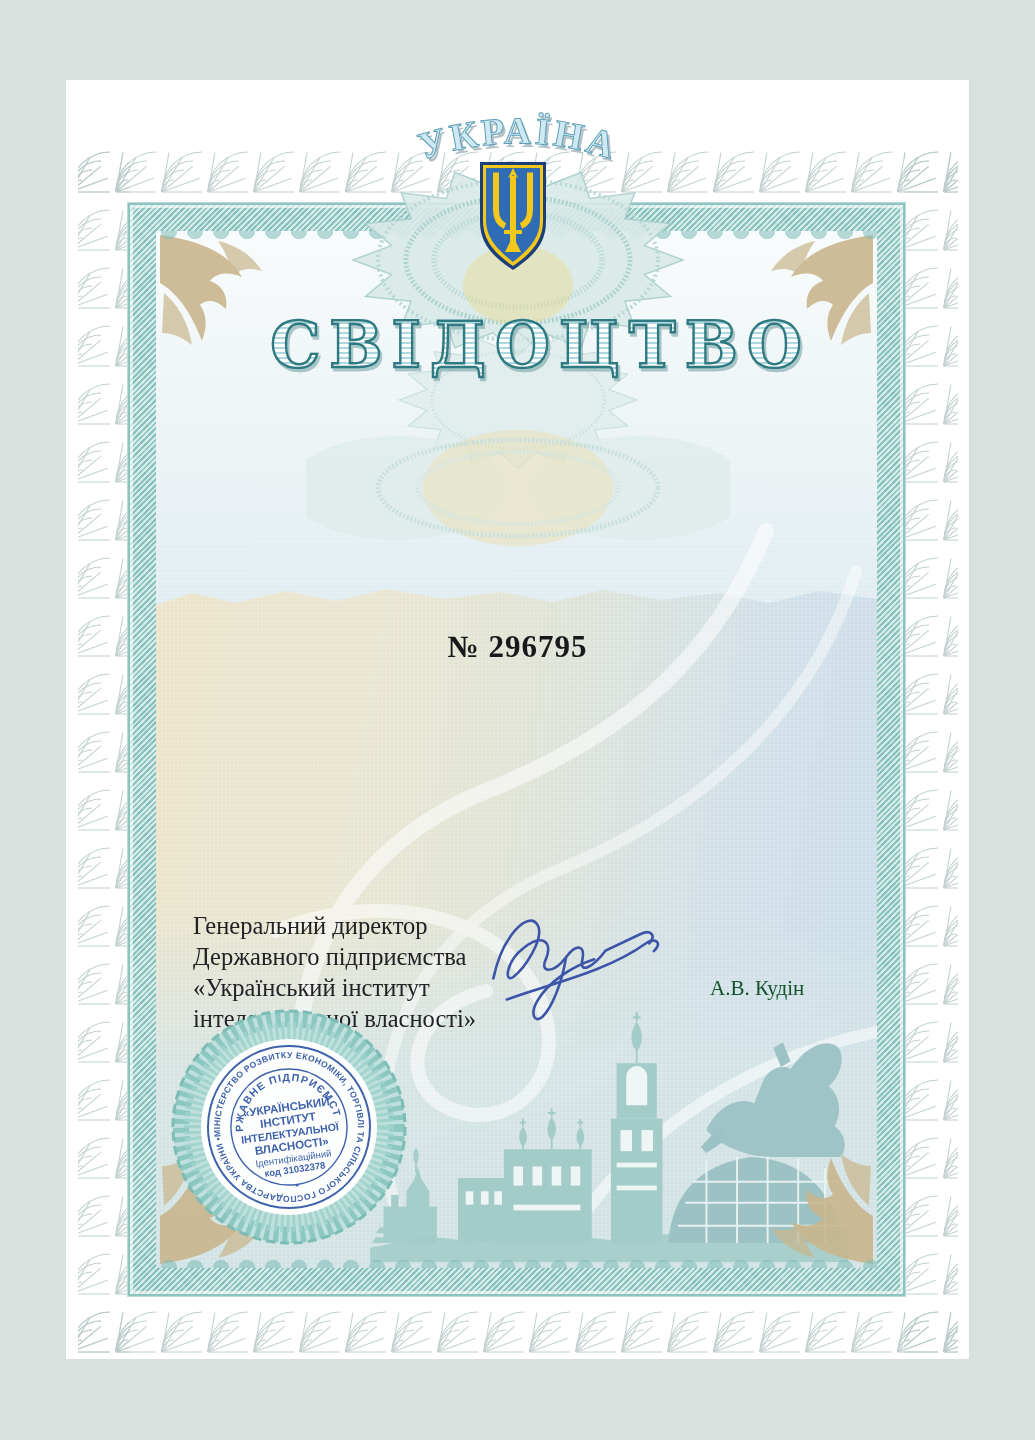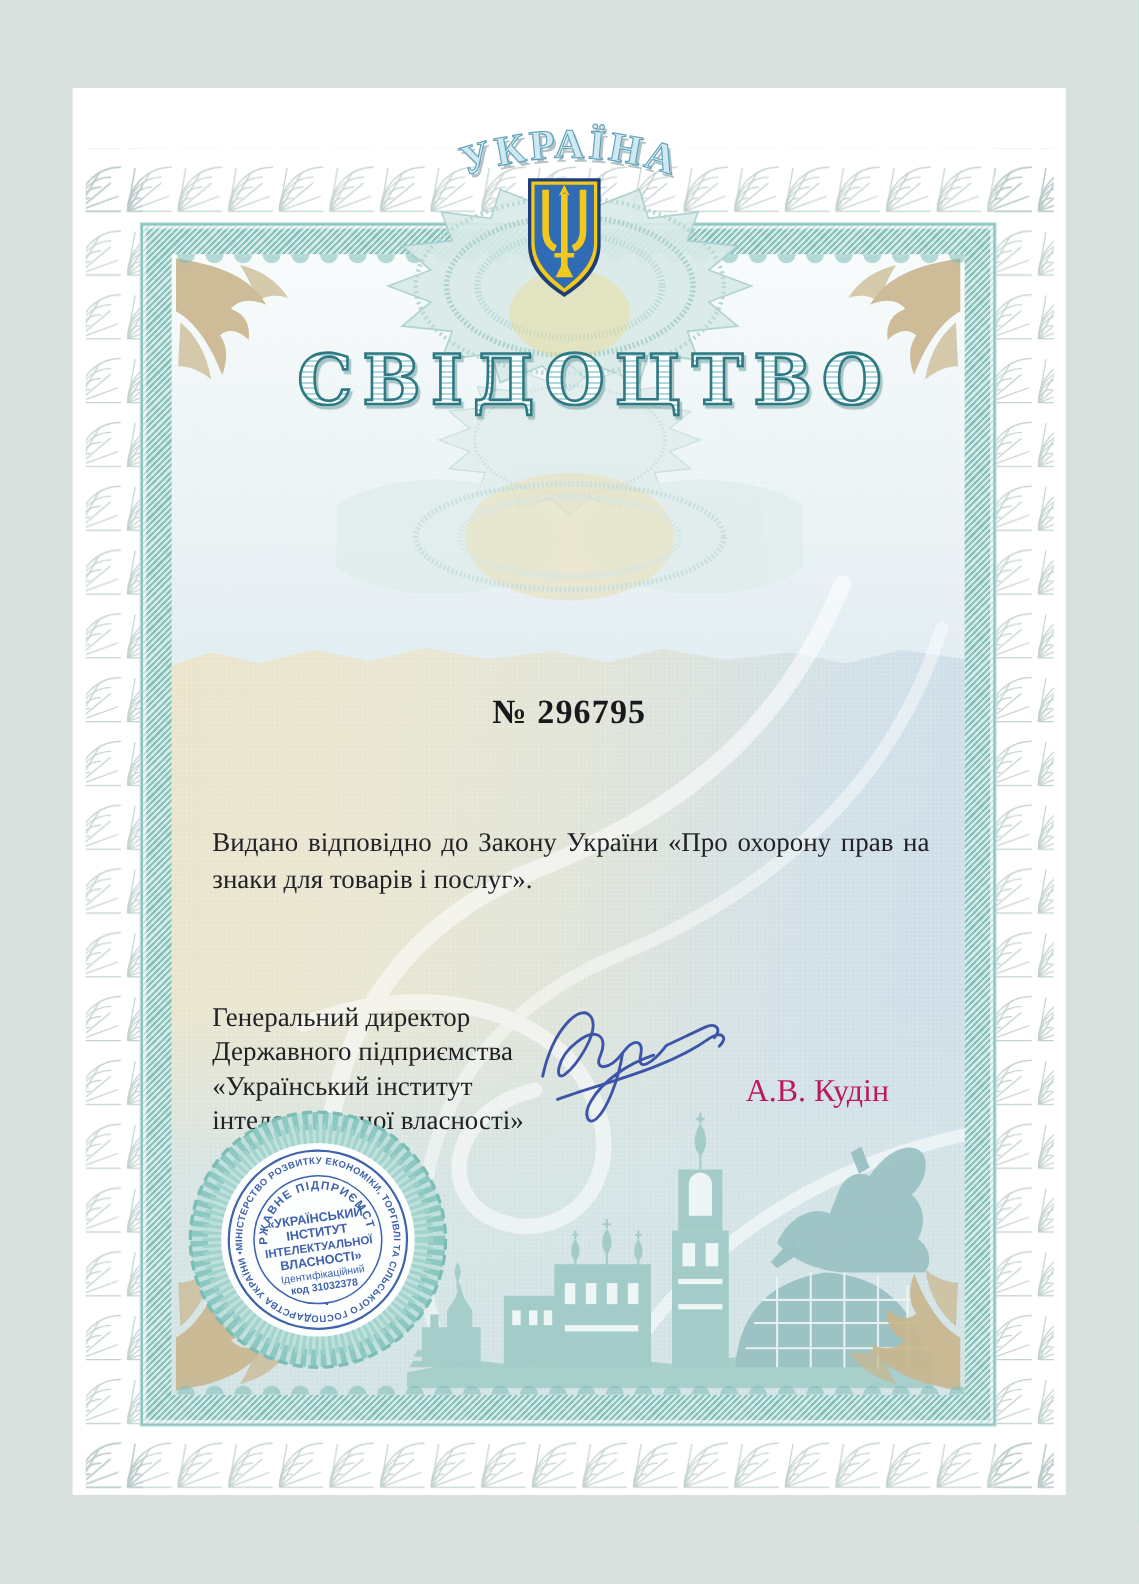--- a/index.html
+++ b/index.html
@@ -45,21 +45,21 @@
          -webkit-text-stroke:2.4px #2f7a82;
          filter:drop-shadow(2px 3px 0 rgba(96,148,152,.5));padding-left:23px;}
   .subtitle{position:absolute;left:0;width:903px;top:497px;text-align:center;color:#19191c;
             font-weight:700;font-size:30px;letter-spacing:6px;word-spacing:14px;}
   .certnum{position:absolute;left:0;width:903px;top:549px;text-align:center;color:#19191c;
            font-weight:700;font-size:31px;letter-spacing:1px;}
   .para{position:absolute;left:127px;width:652px;color:#222226;font-size:24.5px;line-height:33px;text-align:justify;}
   .para1{top:670px;}
   .para2{top:760px;}
   .sigblock{position:absolute;left:127px;top:830px;width:362px;color:#222226;font-size:24.5px;line-height:31px;}
-  .signame{position:absolute;left:612px;top:896px;width:180px;color:#be185d;font-size:29px;}
+  .signame{position:absolute;left:644px;top:896px;width:180px;color:#14532d;font-size:21px;}
   .signature{position:absolute;left:408px;top:806px;width:220px;height:140px;transform:rotate(-4deg);}
   .seal{position:absolute;left:73px;top:897px;width:300px;height:300px;}
   .swirls{position:absolute;left:0;top:0;width:847px;height:1223px;pointer-events:none;}
   .skyline{position:absolute;right:26px;bottom:6px;width:484px;height:258px;}
   .flourish{position:absolute;width:112px;height:122px;}
   .fl-tl{left:2px;top:2px;}
   .fl-tr{right:2px;top:2px;transform:scaleX(-1);}
   .fl-br{right:2px;bottom:2px;transform:scale(-1,-1);}
   .fl-bl{left:2px;bottom:2px;transform:scaleY(-1);}
 </style>
@@ -249,21 +249,20 @@
       </g>
       <path d="M35 8 L30 18 L35 15 L40 18 Z" fill="#f3c81d"></path>
       <path d="M15 14 h6 M49 14 h6" stroke="#f3c81d" stroke-width="3"></path>
       <path d="M26 72 H44" stroke="#f3c81d" stroke-width="4"></path>
       <path d="M35 76 L27 92 H43 Z" fill="#f3c81d"></path>
     </svg>
 
     <div class="title">СВІДОЦТВО</div>
     <div class="certnum">№ 296795</div>
 
-    <div class="para para1">Видано відповідно до Закону України «Про охорону прав на знаки для товарів і послуг».</div>
 
     <div class="sigblock">Генеральний директор Державного підприємства «Український інститут інтелектуальної власності»</div>
     <div class="signame">А.В. Кудін</div>
 
     <svg class="signature" viewBox="0 0 220 140" fill="none">
       <g stroke="#3c55a8" stroke-width="2.6" stroke-linecap="round">
         <path d="M18 86 C30 44 58 20 66 36 C72 50 50 78 38 86 C28 92 32 70 50 58 C70 44 80 54 72 70 C64 84 78 86 92 70 C104 56 112 60 108 74 C104 88 118 82 132 66 L168 52 C178 48 184 54 176 62"></path>
         <path d="M92 70 C86 96 74 120 64 128 C56 134 52 124 60 112 C72 94 96 80 120 74"></path>
         <path d="M30 108 C70 96 130 88 172 62 C182 56 190 62 180 70"></path>
       </g>

